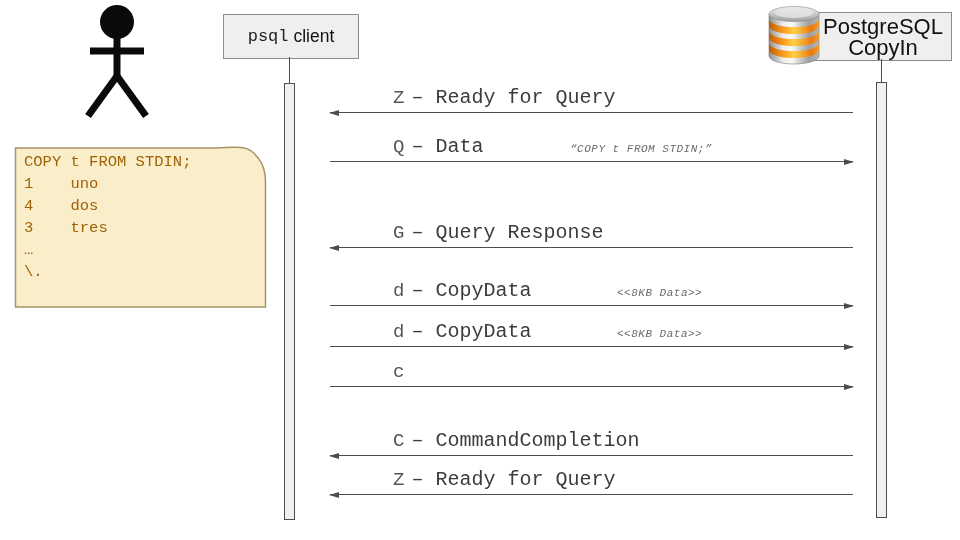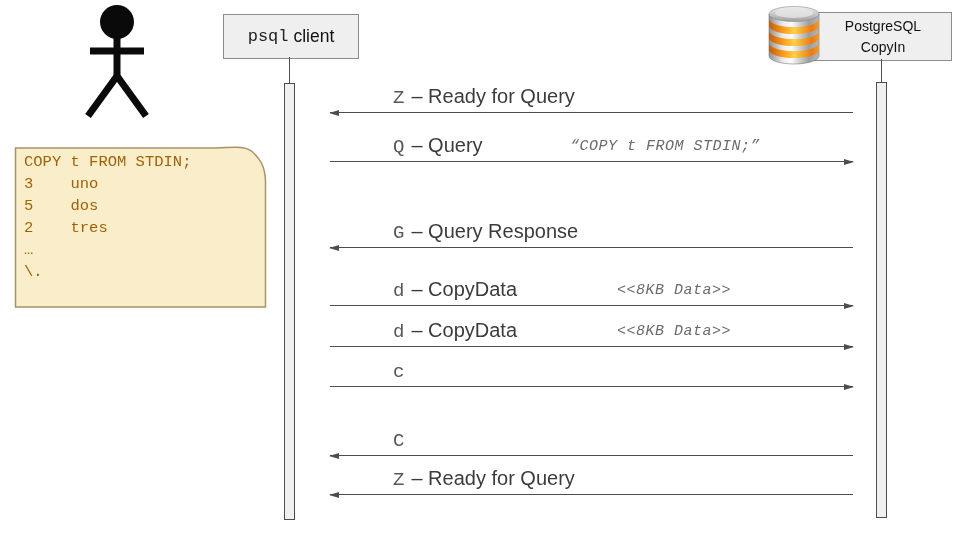--- a/index.html
+++ b/index.html
@@ -11,21 +11,21 @@
   html,body{margin:0;padding:0;background:#fff;}
   #stage{position:relative;width:960px;height:540px;background:#fff;overflow:hidden;
          font-family:"Liberation Sans",sans-serif;}
   .abs{position:absolute;}
 
   
   .actor-box{position:absolute;background:var(--box-fill);border:1.2px solid var(--box-border);
              display:flex;align-items:center;justify-content:center;text-align:center;color:#111;}
   #client-box{left:223px;top:14px;width:134px;height:43px;font-size:17.5px;}
   #client-box .mono{font-family:"Liberation Mono",monospace;font-size:17px;color:#222;}
-  #server-box{left:814px;top:12px;width:136px;height:47px;font-size:14px;line-height:21px;}
+  #server-box{left:814px;top:12px;width:136px;height:47px;font-size:22px;line-height:21px;}
 
   
   .stub{position:absolute;width:1.5px;background:var(--line);}
   #client-stub{left:288.5px;top:57px;height:26px;}
   #server-stub{left:880.5px;top:59px;height:23px;}
 
   
   .bar{position:absolute;background:var(--bar-fill);border:1.5px solid var(--bar-border);box-sizing:border-box;}
   #client-bar{left:284px;top:83px;width:11px;height:437px;}
   #server-bar{left:876px;top:82px;width:11px;height:436px;}
@@ -38,23 +38,23 @@
 
   
   .msg{position:absolute;left:330px;width:523px;height:30px;}
   .msg .line{position:absolute;left:0;right:0;bottom:0;border-top:1.5px solid var(--line);}
   .msg .head{position:absolute;width:0;height:0;bottom:-2.6px;
              border-top:3.5px solid transparent;border-bottom:3.5px solid transparent;}
   .msg.to-client .head{left:-1px;border-right:10px solid var(--line);}
   .msg.to-server .head{right:-1px;border-left:10px solid var(--line);}
   .msg .label{position:absolute;left:63px;bottom:4px;display:flex;align-items:baseline;gap:7px;white-space:nowrap;}
   .msg .code{font-family:"Liberation Mono",monospace;font-size:19px;color:var(--code);}
-  .msg .name{font-family:Liberation Sans, sans-serif;font-size:20px;color:var(--label);}
+  .msg .name{font-family:Liberation Mono, monospace;font-size:20px;color:var(--label);}
   .msg .ann{position:absolute;bottom:7px;font-family:"Liberation Mono",monospace;font-style:italic;
-            font-size:15px;letter-spacing:.5px;color:var(--ann);white-space:nowrap;}
+            font-size:11px;letter-spacing:.5px;color:var(--ann);white-space:nowrap;}
   #m0{top:83px;}  #m1{top:132px;} #m2{top:218px;} #m3{top:276px;}
   #m4{top:317px;} #m5{top:357px;} #m6{top:426px;} #m7{top:465px;}
   #m1 .ann{left:240px;} #m3 .ann{left:287px;} #m4 .ann{left:287px;}
 
   svg{display:block;}
   .note-shape{fill:var(--note-fill);stroke:var(--note-border);stroke-width:1.5;}
 </style>
 </head>
 <body>
 
@@ -112,40 +112,40 @@
   <div class="stub" id="server-stub"></div>
 
   <div class="bar" id="client-bar"></div>
   <div class="bar" id="server-bar"></div>
 
   <svg class="abs" id="note" viewBox="0 0 253 165" aria-hidden="true">
     <path class="note-shape" d="M1.5,4 H198 C216,4 230,0.8 238,7.5 C246,14.5 251,22 251.5,37 V163 H1.5 Z"></path>
   </svg>
   <div class="abs" id="note-text">
     <div>COPY t FROM STDIN;</div>
-    <div>3    uno</div>
-    <div>5    dos</div>
-    <div>2    tres</div>
+    <div>1    uno</div>
+    <div>4    dos</div>
+    <div>3    tres</div>
     <div>…</div>
     <div>\.</div>
   </div>
 
   <div class="msg to-client" id="m0">
     <div class="label">
       <span class="code">Z</span>
       <span class="name">– Ready for Query</span>
     </div>
     <div class="line"></div>
     <div class="head"></div>
   </div>
 
   <div class="msg to-server" id="m1">
     <div class="label">
       <span class="code">Q</span>
-      <span class="name">– Query</span>
+      <span class="name">– Data</span>
     </div>
     <span class="ann">“COPY t FROM STDIN;”</span>
     <div class="line"></div>
     <div class="head"></div>
   </div>
 
   <div class="msg to-client" id="m2">
     <div class="label">
       <span class="code">G</span>
       <span class="name">– Query Response</span>
@@ -178,20 +178,21 @@
     <div class="label">
       <span class="code">c</span>
     </div>
     <div class="line"></div>
     <div class="head"></div>
   </div>
 
   <div class="msg to-client" id="m6">
     <div class="label">
       <span class="code">C</span>
+      <span class="name">– CommandCompletion</span>
     </div>
     <div class="line"></div>
     <div class="head"></div>
   </div>
 
   <div class="msg to-client" id="m7">
     <div class="label">
       <span class="code">Z</span>
       <span class="name">– Ready for Query</span>
     </div>

